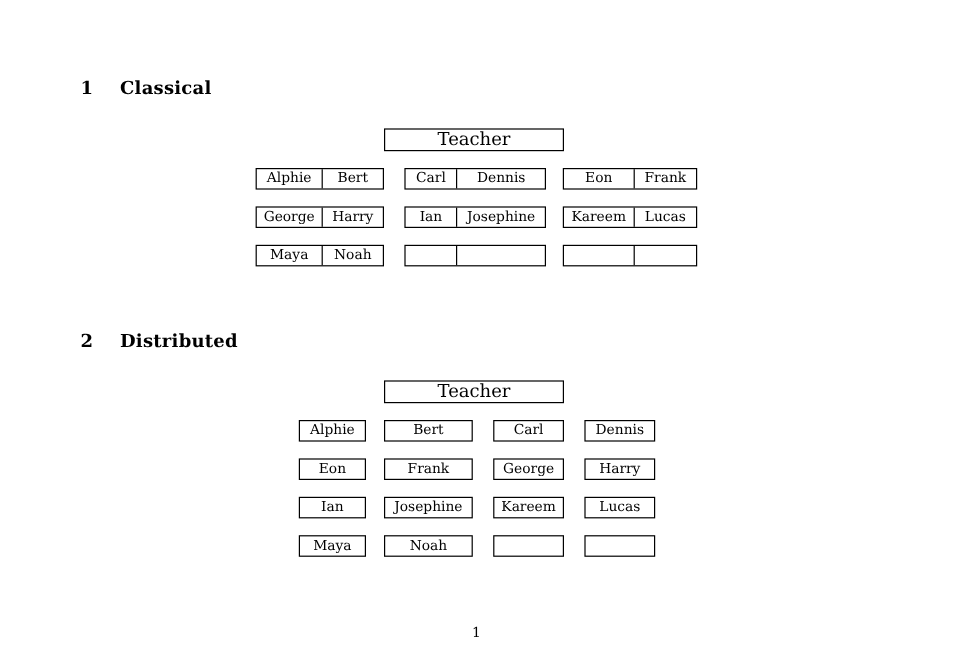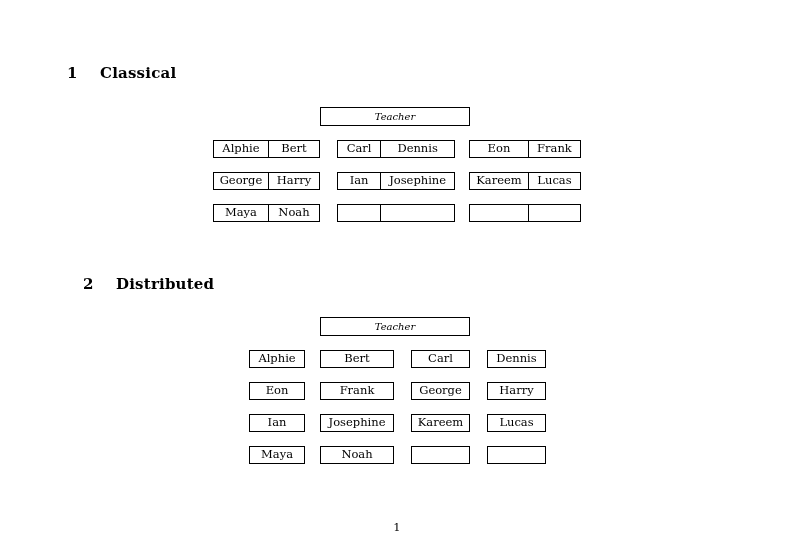--- a/index.html
+++ b/index.html
@@ -30,42 +30,41 @@
     letter-spacing: 0.2px;
   }
   .section-heading .sec-num {
     display: inline-block;
     width: 33px;
   }
   .section-heading .sec-title {
     display: inline-block;
   }
   #heading-classical { left: 67px; top: 64px; }
-  #heading-distributed { left: 67px; top: 275px; margin-left: 16px; }
+  #heading-distributed { left: 67px; top: 275px; }
 
   
   .box {
     position: absolute;
     box-sizing: border-box;
     border: 1px solid #000000;
     background: #ffffff;
     font-size: 11.5px;
     line-height: 1;
     display: flex;
     align-items: center;
     justify-content: center;
     height: 18px;
     white-space: nowrap;
   }
 
   
   .teacher-box {
     height: 19px;
-    font-size: 10px;
-    font-style: italic;
+    font-size: 15px;
   }
 
   
   .group {
     position: absolute;
     box-sizing: border-box;
     border: 1px solid #000000;
     background: #ffffff;
     height: 18px;
     display: flex;

